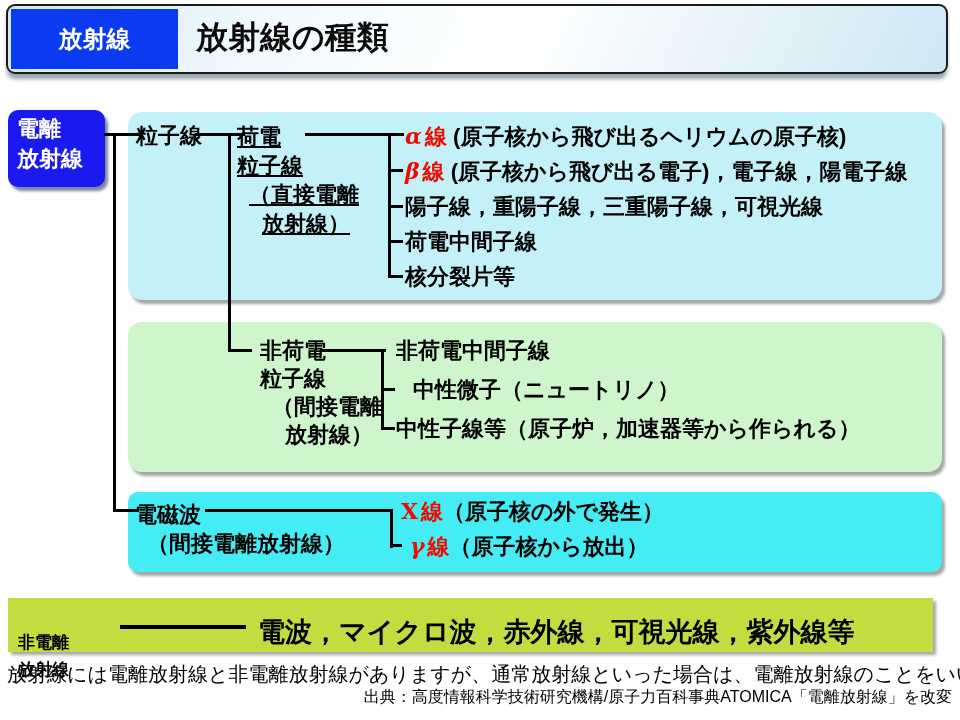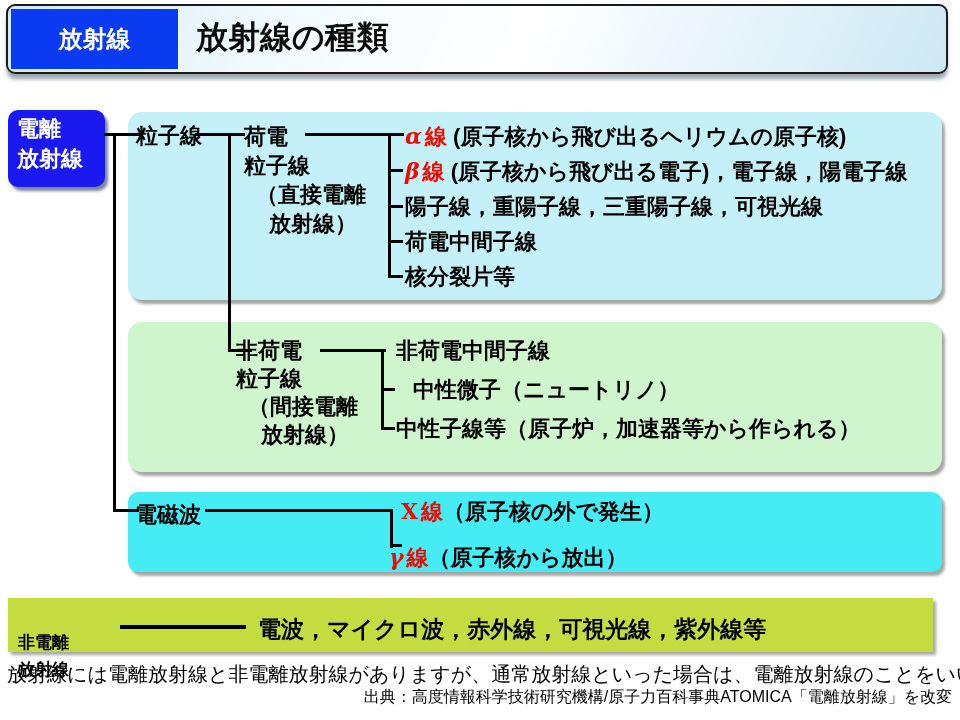--- a/index.html
+++ b/index.html
@@ -40,21 +40,21 @@
   .ind1{padding-left:12px;} .ind2{padding-left:25px;}
   .red{color:#ee0b00;}
   .sym{color:#ee0b00;font-family:"DejaVu Serif","Liberation Serif",serif;
        font-style:italic;font-weight:bold;margin-right:3px;}
   .sym-upright{font-style:normal;}
   .caption{position:absolute;left:7px;top:661px;font-size:20px;white-space:nowrap;}
   .source{position:absolute;right:8px;top:687px;font-size:16px;white-space:nowrap;}
   .nonion-label{position:absolute;left:18px;top:629px;font-weight:bold;
        font-size:17px;line-height:27px;white-space:nowrap;}
   .nonion-items{position:absolute;left:258px;top:614px;font-weight:bold;
-       font-size:23px;white-space:nowrap;}
+       font-size:27px;white-space:nowrap;}
 
   
   .ln{position:absolute;background:#000;}
 </style>
 </head>
 <body>
 
 <div class="header">
   <div class="header-tab">
     <span>放射線</span>
@@ -88,56 +88,57 @@
 <div class="ln" style="left:381px;top:349px;width:3px;height:81px;"></div>
 <div class="ln" style="left:381px;top:388px;width:14px;height:3px;"></div>
 <div class="ln" style="left:381px;top:427px;width:14px;height:3px;"></div>
 <div class="ln" style="left:205px;top:509px;width:188px;height:3px;"></div>
 <div class="ln" style="left:390px;top:509px;width:3px;height:39px;"></div>
 <div class="ln" style="left:390px;top:544px;width:12px;height:3px;"></div>
 <div class="ln" style="left:120px;top:625px;width:126px;height:4px;"></div>
 
 <div class="t" style="left:136px;top:123px;">粒子線</div>
 
-<div class="lbl" style="left:244px;top:122px;">
+<div class="lbl" style="left:237px;top:122px;text-decoration:underline;">
   <div>荷電</div>
   <div>粒子線</div>
   <div class="ind1">（直接電離</div>
   <div class="ind2">放射線）</div>
 </div>
 
 <div class="t" style="left:405px;top:123px;">
   <span class="sym">α</span><span class="red">線</span><span> (原子核から飛び出るヘリウムの原子核)</span>
 </div>
 <div class="t" style="left:405px;top:158px;">
   <span class="sym">β</span><span class="red">線</span><span> (原子核から飛び出る電子)，電子線，陽電子線</span>
 </div>
 <div class="t" style="left:405px;top:194px;">陽子線，重陽子線，三重陽子線，可視光線</div>
 <div class="t" style="left:405px;top:229px;">荷電中間子線</div>
 <div class="t" style="left:405px;top:264px;">核分裂片等</div>
 
-<div class="lbl lbl-uncharged" style="left:236px;top:337px;">
+<div class="lbl lbl-uncharged" style="left:260px;top:337px;">
   <div>非荷電</div>
   <div>粒子線</div>
   <div class="ind1">（間接電離</div>
   <div class="ind2">放射線）</div>
 </div>
 
 <div class="t" style="left:396px;top:338px;">非荷電中間子線</div>
 <div class="t" style="left:396px;top:377px;margin-left:17px;">中性微子（ニュートリノ）</div>
 <div class="t" style="left:396px;top:416px;">中性子線等（原子炉，加速器等から作られる）</div>
 
 <div class="lbl" style="left:135px;top:500px;">
   <div>電磁波</div>
+  <div class="ind1">（間接電離放射線）</div>
 </div>
 
 <div class="t" style="left:401px;top:498px;">
   <span class="sym sym-upright">X</span><span class="red">線</span><span>（原子核の外で発生）</span>
 </div>
-<div class="t" style="left:389px;top:533px;margin-top:11px;">
+<div class="t" style="left:410px;top:533px;">
   <span class="sym">γ</span><span class="red">線</span><span>（原子核から放出）</span>
 </div>
 
 <div class="nonion-label">
   <div>非電離</div>
   <div>放射線</div>
 </div>
 <div class="nonion-items">電波，マイクロ波，赤外線，可視光線，紫外線等</div>
 
 <div class="caption">放射線には電離放射線と非電離放射線がありますが、通常放射線といった場合は、電離放射線のことをいいます。</div>

